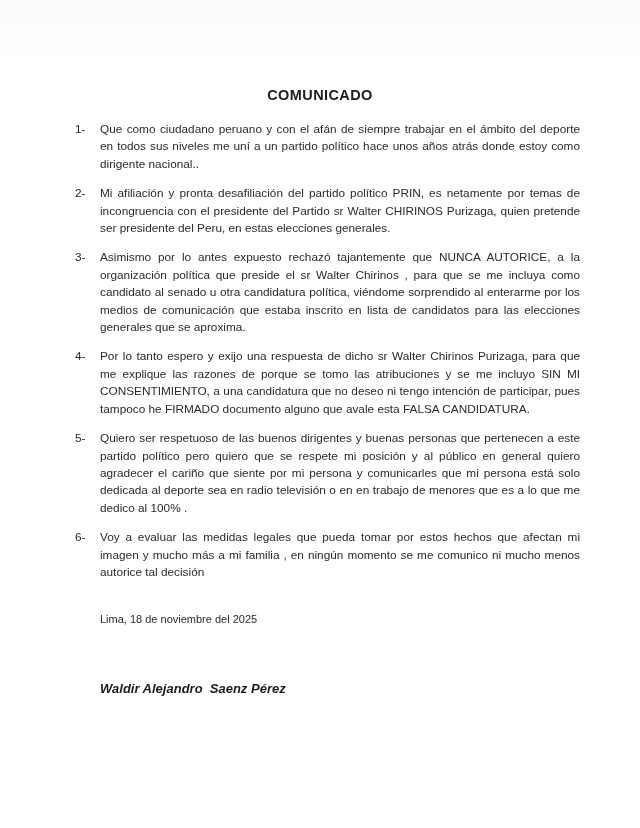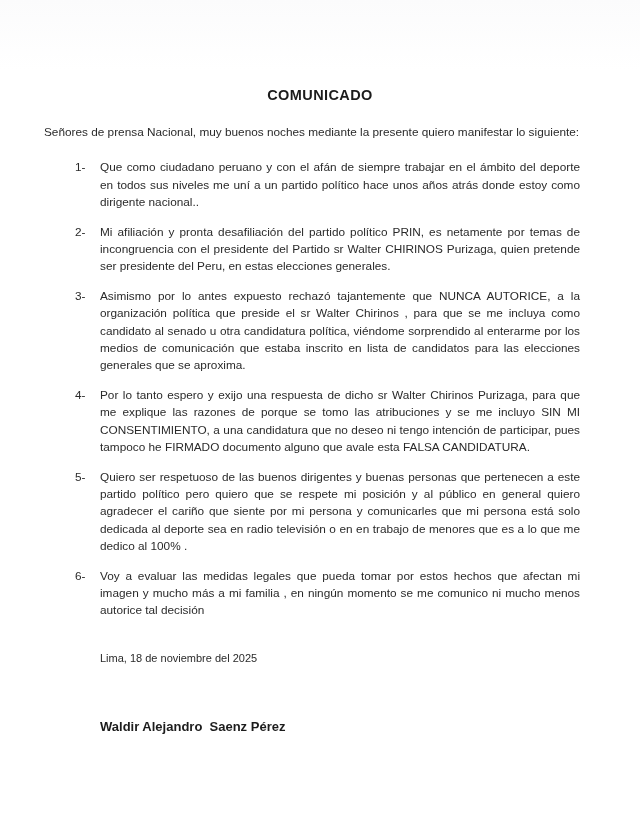--- a/index.html
+++ b/index.html
@@ -49,30 +49,30 @@
     margin: 30px 60px 0 100px;
     font-size: 11px;
     line-height: 17.4px;
   }
   .signature {
     margin: 52px 60px 0 100px;
     font-size: 13px;
     font-weight: bold;
     color: #1c1c1c;
     white-space: pre;
+    font-style: italic;
   }
 </style>
 </head>
 <body>
 
 <div class="page">
 
   <h1 class="title">COMUNICADO</h1>
 
-  <p class="intro">Señores de prensa Nacional, muy buenos noches mediante la presente quiero manifestar lo siguiente:</p>
 
   <ol class="items">
     <li class="item">
       <span class="num">1-</span>
       <span class="txt">Que como ciudadano peruano y con el afán de siempre trabajar en el ámbito del deporte en todos sus niveles me uní a un partido político hace unos años atrás donde estoy como dirigente nacional..</span>
     </li>
     <li class="item">
       <span class="num">2-</span>
       <span class="txt">Mi afiliación y pronta desafiliación del partido político PRIN, es netamente por temas de incongruencia con el presidente del Partido sr Walter CHIRINOS Purizaga, quien pretende ser presidente del Peru, en estas elecciones generales.</span>
     </li>

